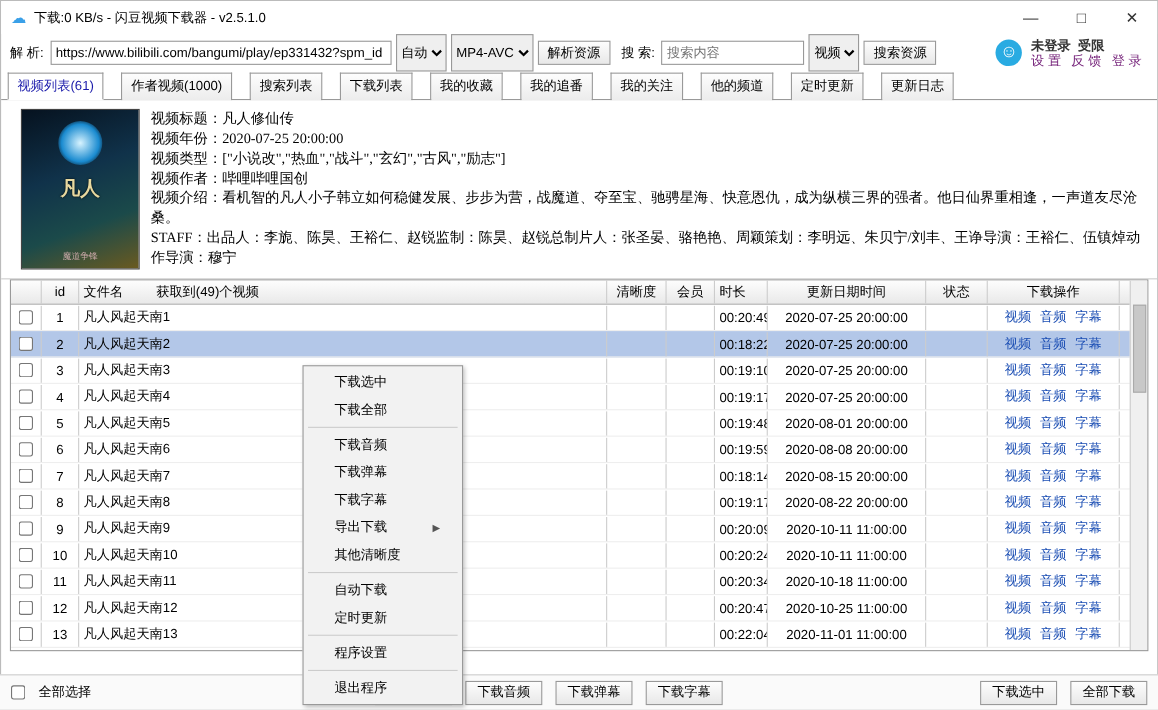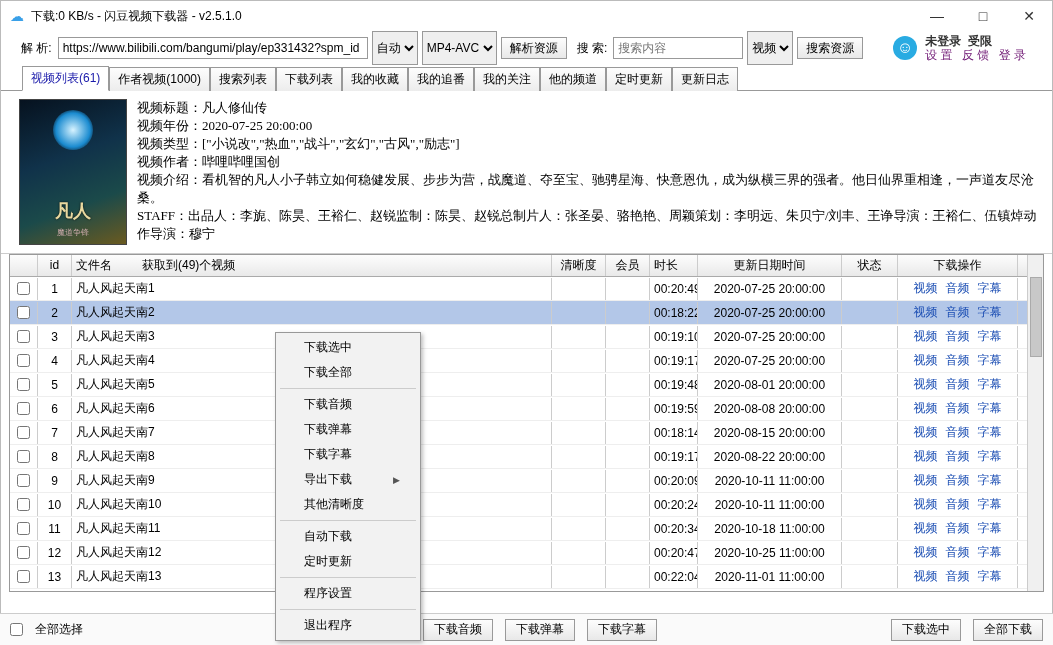--- a/index.html
+++ b/index.html
@@ -1,35 +1,35 @@
 <!DOCTYPE html>
 <html><head>
 <meta charset="utf-8">
 <style>
 * { box-sizing: border-box; margin: 0; padding: 0; }
 body { font-family: "Microsoft YaHei", SimSun, sans-serif; font-size: 12px; background: #fff; color: #000; width: 1053px; height: 645px; overflow: hidden; border: 1px solid #bbb; }
 .titlebar { height: 30px; display: flex; align-items: center; padding: 0 0 0 8px; background: #fff; }
 .titlebar .app-icon { width: 16px; height: 16px; border-radius: 3px; margin-right: 6px; display:flex; align-items:center; justify-content:center; color:#3aa0e8; font-size:14px; }
 .titlebar .title { flex: 1; font-size: 12px; }
 .titlebar .winbtn { width: 46px; height: 30px; display: flex; align-items: center; justify-content: center; font-size: 14px; color:#333; }
-.topbar { height: 34px; display: flex; align-items: center; padding: 4px 20px; gap: 4px; }
+.topbar { height: 34px; display: flex; align-items: center; padding: 4px 8px; gap: 4px; }
 .topbar label { margin-right: 2px; }
 .topbar input[type=text] { height: 22px; border: 1px solid #999; padding: 0 4px; font-size: 12px; }
 .topbar select { height: 34px; border: 1px solid #999; font-size: 12px; }
 .topbar button { height: 22px; border: 1px solid #999; background: linear-gradient(#fdfdfd,#e8e8e8); padding: 0 8px; font-size: 12px; cursor:pointer; }
 .account-box { margin-left: auto; display: flex; align-items: center; gap: 8px; }
 .avatar { width: 24px; height: 24px; border-radius: 50%; background: #29abe2; display:flex; align-items:center; justify-content:center; color:#fff; font-size:16px; }
 .acc-lines { display:flex; flex-direction:column; font-size:12px; line-height:14px; }
 .acc-lines .r1 { color:#333; font-weight:bold; }
 .acc-lines .r2 span { color:#701a75; margin-right:6px; cursor:pointer; }
-.tabs { display: flex; border-bottom: 1px solid #999; padding-left: 21px; gap:0;align-items:center; }
+.tabs { display: flex; border-bottom: 1px solid #999; padding-left: 6px; gap:16px; }
 .tab { border: 1px solid #999; border-bottom: none; padding: 3px 8px; background: linear-gradient(#fdfdfd,#ececec); position: relative; top: 1px; cursor:pointer; }
 .tab.active { background: #fff; border-bottom: 1px solid #fff; color: #1a1aaa; }
 .info-area { display: flex; padding: 8px 12px 8px 18px; gap: 10px; border-bottom: 1px solid #ccc; }
-.cover { width: 108px; height: 146px; background: linear-gradient(160deg,#06121f,#10324a 40%,#1b4a4a 70%,#6a5a20); border:1px solid #444; position:relative; display:flex; flex-direction:column; justify-content:flex-end; align-items:center; color:#e8d9a0; }
+.cover { width: 108px; height: 146px; background: linear-gradient(160deg,#06121f,#10324a 40%,#1b4a4a 70%,#6a5a20); border:1px solid #444; position:relative; display:flex; flex-direction:column; justify-content:flex-end; align-items:center; color:#e8d9a0;gap:40px; }
 .cover .glow { position:absolute; top:10px; left:50%; transform:translateX(-50%); width:40px; height:40px; background: radial-gradient(circle,#d7f3ff 0%,#1a8bd0 60%,transparent 80%); border-radius:50%; }
 .cover .ct { font-size:18px; font-weight:bold; text-shadow:0 0 2px #000; margin-bottom:4px; }
 .cover .cs { font-size:8px; color:#caa; margin-bottom:6px; }
 .meta { flex:1; font-size: 13px; line-height: 18px; font-family: SimSun, serif; }
 .table-wrap { position: relative; margin: 0 8px; border:1px solid #999; height: 338px; overflow:hidden; }
 .thead { display:flex; background: linear-gradient(#fdfdfd,#e9e9e9); border-bottom:1px solid #aaa; height:22px; align-items:flex-end; font-weight:normal; }
 .th, .td { border-right:1px solid #ccc; padding:0 4px; height:22px; display:flex; align-items:center; overflow:hidden; white-space:nowrap; }
 .col-cb { width:28px; justify-content:center; }
 .col-id { width:34px; justify-content:center; }
 .col-name { width:480px; }

